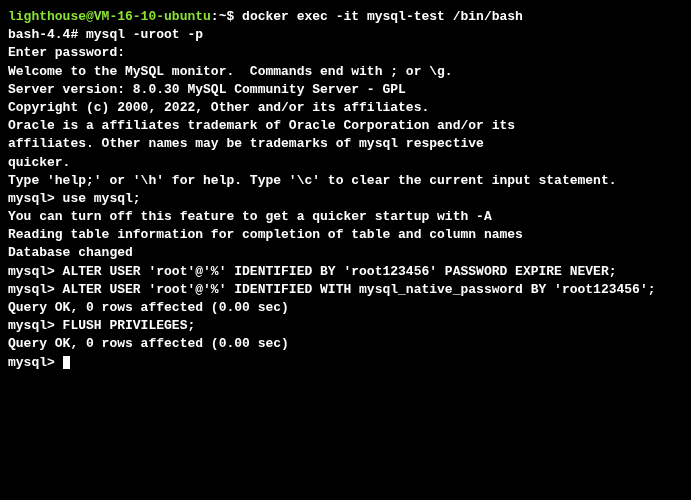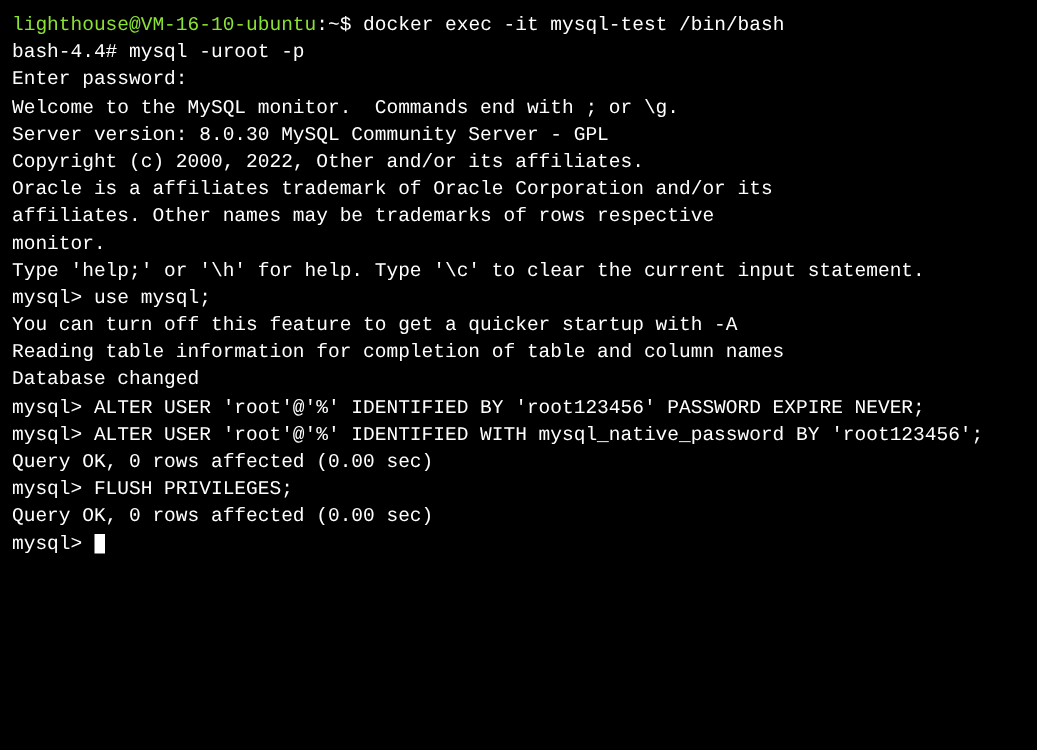--- a/index.html
+++ b/index.html
@@ -23,20 +23,21 @@
     }
     .white {
       color: #ffffff;
     }
     .prompt-sign {
       color: #ffffff;
     }
     .line {
       white-space: pre-wrap;
       word-break: break-word;
+      font-weight: bold;
     }
     .cursor {
       background-color: #ffffff;
       display: inline-block;
       width: 7px;
       height: 13px;
       vertical-align: middle;
     }
   </style>
 </head>
@@ -45,22 +46,22 @@
 <div class="terminal">
   <div class="line"><span class="user">lighthouse@VM-16-10-ubuntu</span><span class="white">:</span><span class="white">~</span><span class="prompt-sign">$ </span><span>docker exec -it mysql-test /bin/bash</span></div>
   <div class="line">bash-4.4# mysql -uroot -p</div>
   <div class="line">Enter password:</div>
   <div class="line">Welcome to the MySQL monitor.  Commands end with ; or \g.</div>
   <div class="line">Server version: 8.0.30 MySQL Community Server - GPL</div>
   <div class="line"></div>
   <div class="line">Copyright (c) 2000, 2022, Other and/or its affiliates.</div>
   <div class="line"></div>
   <div class="line">Oracle is a affiliates trademark of Oracle Corporation and/or its</div>
-  <div class="line">affiliates. Other names may be trademarks of rows respective</div>
-  <div class="line">monitor.</div>
+  <div class="line">affiliates. Other names may be trademarks of mysql respective</div>
+  <div class="line">quicker.</div>
   <div class="line"></div>
   <div class="line">Type 'help;' or '\h' for help. Type '\c' to clear the current input statement.</div>
   <div class="line"></div>
   <div class="line">mysql&gt; use mysql;</div>
   <div class="line">You can turn off this feature to get a quicker startup with -A</div>
   <div class="line">Reading table information for completion of table and column names</div>
   <div class="line"></div>
   <div class="line">Database changed</div>
   <div class="line">mysql&gt; ALTER USER 'root'@'%' IDENTIFIED BY 'root123456' PASSWORD EXPIRE NEVER;</div>
   <div class="line"></div>

